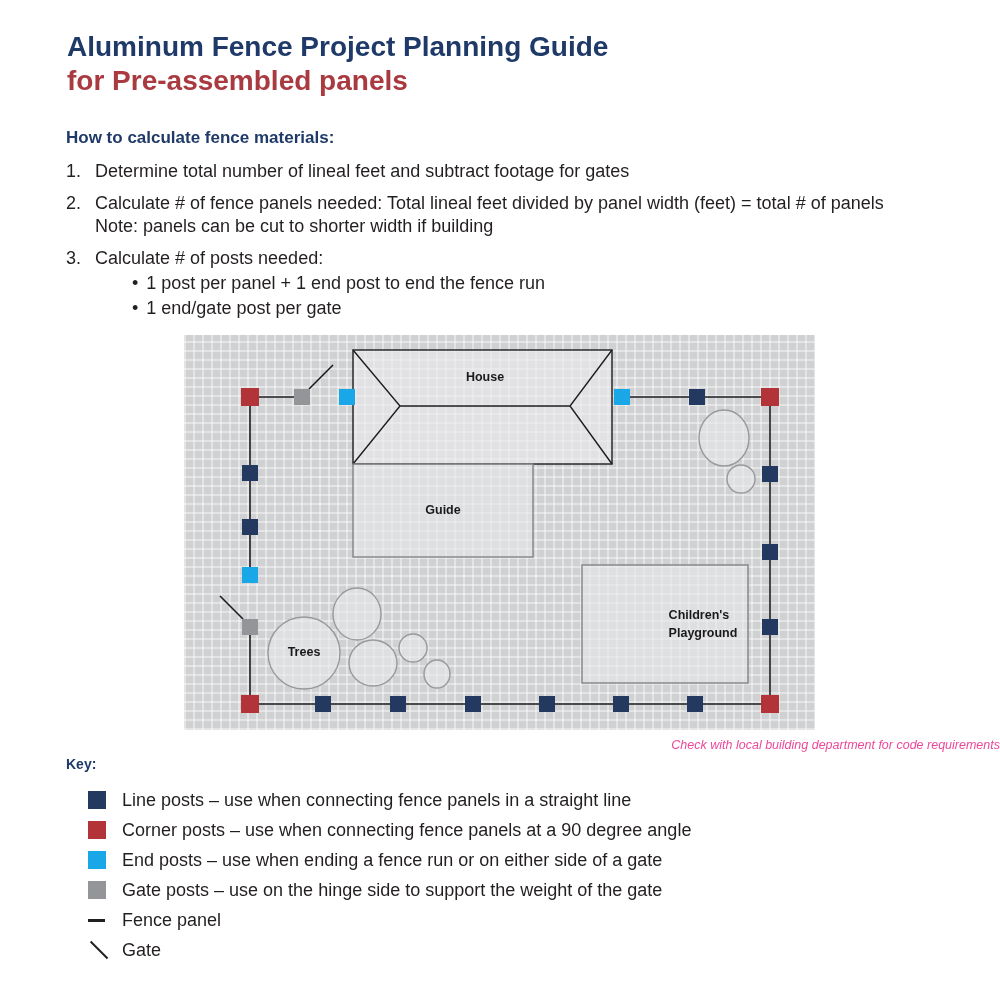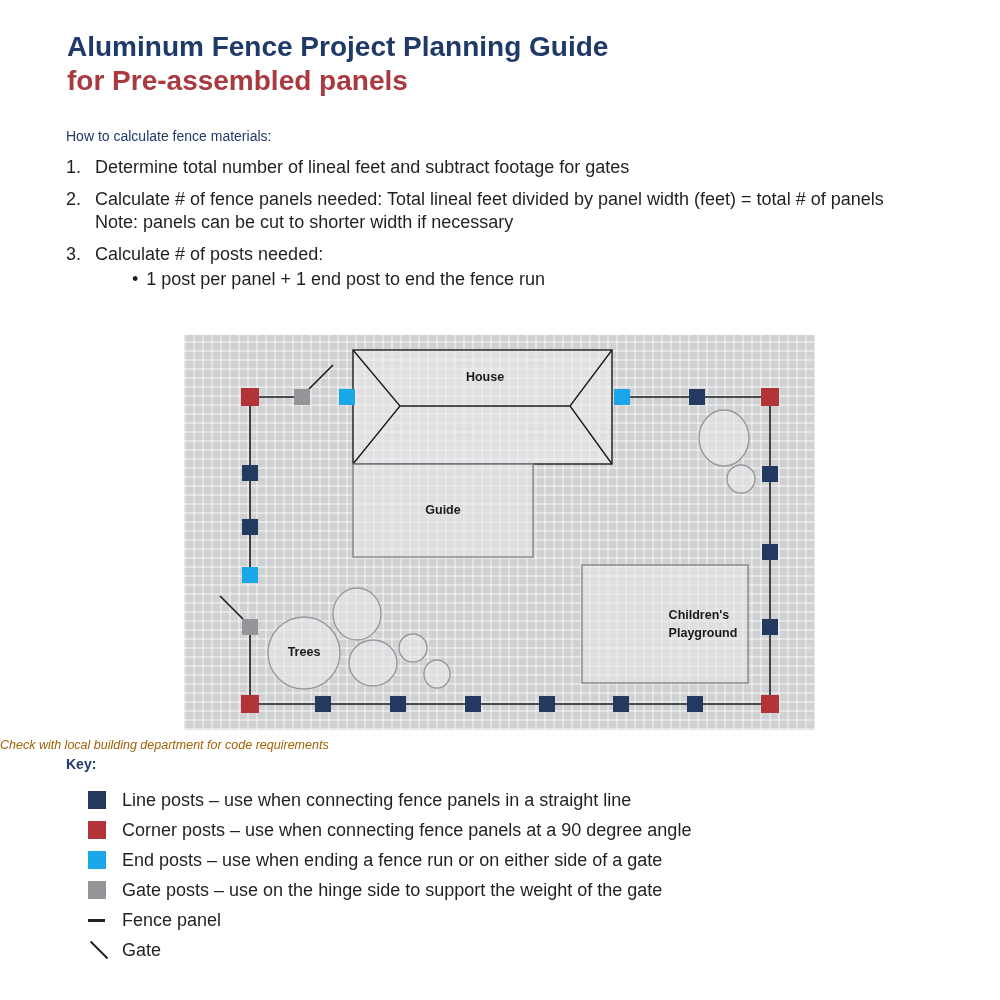--- a/index.html
+++ b/index.html
@@ -6,21 +6,21 @@
   .page{
     position:relative;width:1000px;height:1000px;background:#fff;
     font-family:"Liberation Sans","DejaVu Sans",sans-serif;color:#231f20;overflow:hidden;border-radius:28px;
   }
   
   .header{position:absolute;left:67px;top:30px;}
   .title{font-size:28px;font-weight:bold;color:var(--navy,#1f3a68);line-height:1.2;margin:0;}
   .subtitle{font-size:28px;font-weight:bold;color:var(--red,#a93a40);line-height:1.2;margin:0;}
   
   .instructions{position:absolute;left:66px;top:128px;width:880px;}
-  .instructions h2{font-size:14px;font-weight:normal;color:var(--navy,#1f3a68);margin:0 0 12px 0;}
+  .instructions h2{font-size:17px;font-weight:bold;color:var(--navy,#1f3a68);margin:0 0 12px 0;}
   .step{display:flex;margin-bottom:9px;font-size:18px;line-height:1.28;}
   .step .num{width:29px;flex:0 0 29px;}
   .step-text{flex:1;}
   .bullets{list-style:none;margin:2px 0 0 0;padding:0 0 0 37px;}
   .bullets li{line-height:1.25;margin-bottom:2px;}
   .bullets li::before{content:"\2022";margin-right:8px;}
   
   .diagram{
     position:absolute;left:184px;top:335px;width:631px;height:395px;
     background-color:#d0d1d3;
@@ -28,22 +28,22 @@
       repeating-linear-gradient(0deg, rgba(255,255,255,.42) 0 2px, transparent 2px 9px),
       repeating-linear-gradient(90deg, rgba(255,255,255,.42) 0 2px, transparent 2px 9px);
   }
   .diagram svg{position:absolute;left:0;top:0;z-index:1;}
   .post{position:absolute;width:16px;height:16px;transform:translate(-50%,-50%);z-index:3;}
   .post-corner{width:18px;height:18px;}
   .diag-label{
     position:absolute;transform:translate(-50%,-50%);z-index:2;
     font-size:12.5px;font-weight:bold;color:#1a1a1a;text-align:left;line-height:1.4;white-space:nowrap;
   }
-  .caption{position:absolute;left:0;top:738px;width:1000px;text-align:left;
-    font-size:12.5px;font-style:italic;color:#a16207;}
+  .caption{position:absolute;left:0;top:738px;width:1000px;text-align:right;
+    font-size:12.5px;font-style:italic;color:#ec4899;}
   
   .key{position:absolute;left:66px;top:756px;width:760px;}
   .key h2{font-size:14px;font-weight:bold;color:var(--navy,#1f3a68);margin:0 0 13px 0;}
   .key-row{display:flex;align-items:center;height:30px;padding-left:22px;}
   .swatch{width:18px;height:18px;flex:0 0 18px;margin-right:16px;background:#888;}
   .sym-box{width:18px;height:18px;flex:0 0 18px;margin-right:16px;position:relative;background:none;}
   .sym-dash{position:absolute;left:0;top:8px;width:17px;height:2.5px;background:#231f20;}
   .sym-gate{position:absolute;left:-1px;top:8px;width:24px;height:2.2px;background:#231f20;transform:rotate(45deg);transform-origin:center;}
   .key-label{font-size:18px;color:#231f20;}
 </style>
@@ -64,30 +64,31 @@
       <span class="num">1.</span>
       <div class="step-text">
         <div>Determine total number of lineal feet and subtract footage for gates</div>
       </div>
     </div>
 
     <div class="step">
       <span class="num">2.</span>
       <div class="step-text">
         <div>Calculate # of fence panels needed: Total lineal feet divided by panel width (feet) = total # of panels</div>
-        <div>Note: panels can be cut to shorter width if necessary</div>
+        <div>Note: panels can be cut to shorter width if building</div>
       </div>
     </div>
 
     <div class="step">
       <span class="num">3.</span>
       <div class="step-text">
         <div>Calculate # of posts needed:</div>
         <ul class="bullets">
           <li>1 post per panel + 1 end post to end the fence run</li>
+          <li>1 end/gate post per gate</li>
         </ul>
       </div>
     </div>
   </section>
 
   <div class="diagram">
     <svg width="631" height="395" viewBox="0 0 631 395">
 
       <path d="M66,62 H118 M438,62 H586 M586,62 V369 M66,369 H586 M66,62 V240 M66,292 V369" stroke="#1d1d1f" stroke-width="1.6" fill="none"></path>
 

